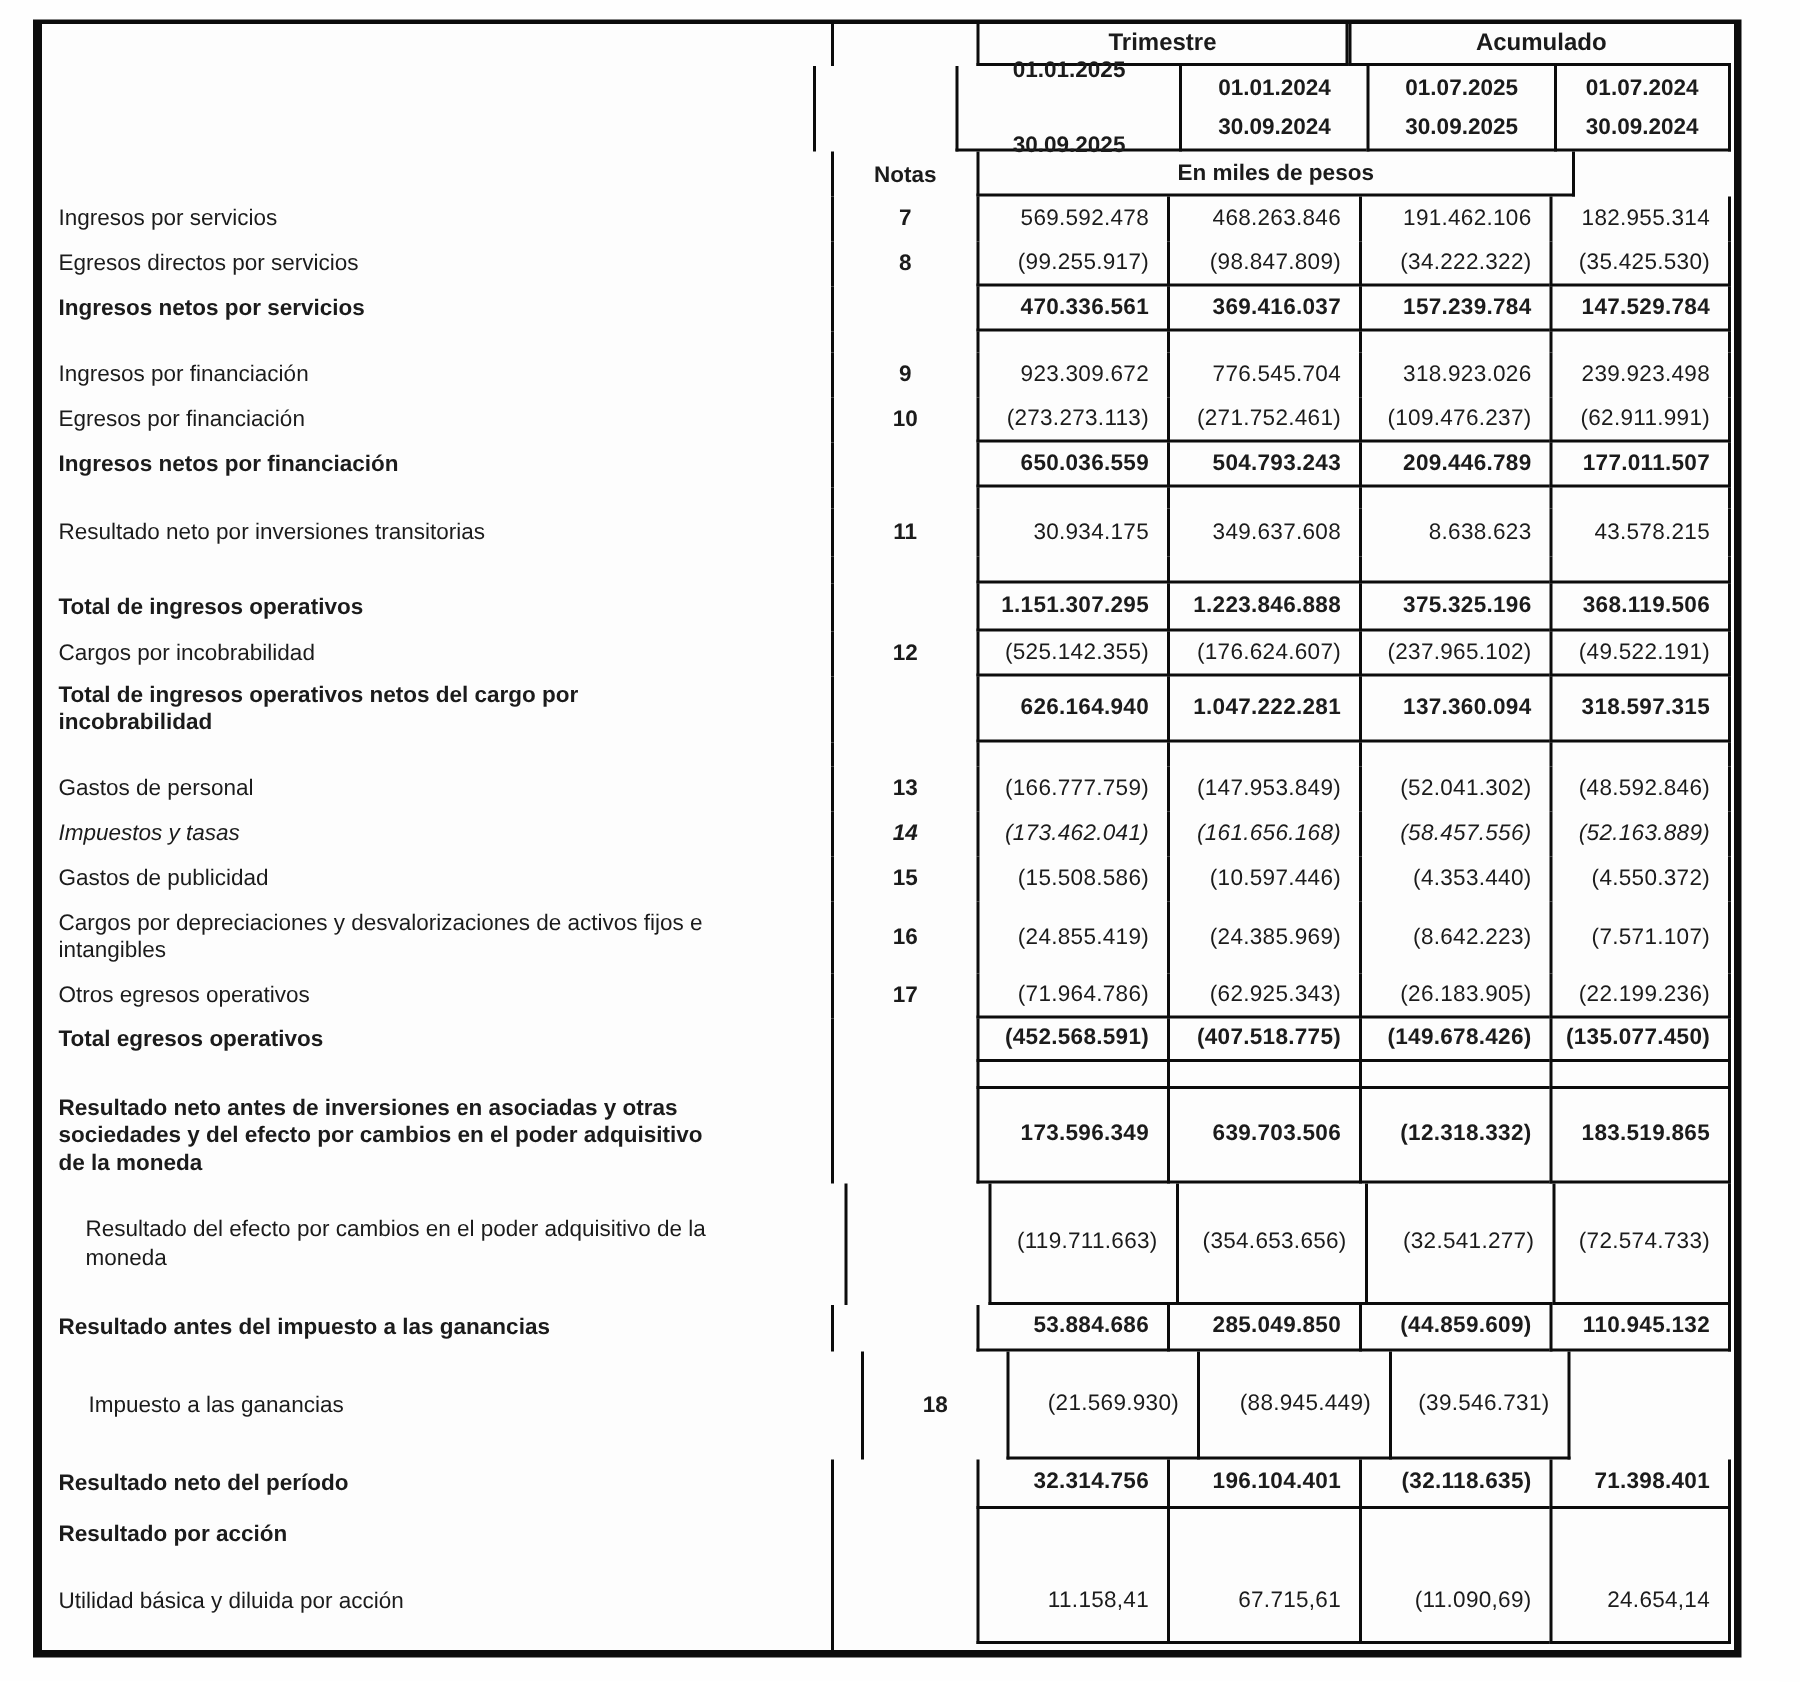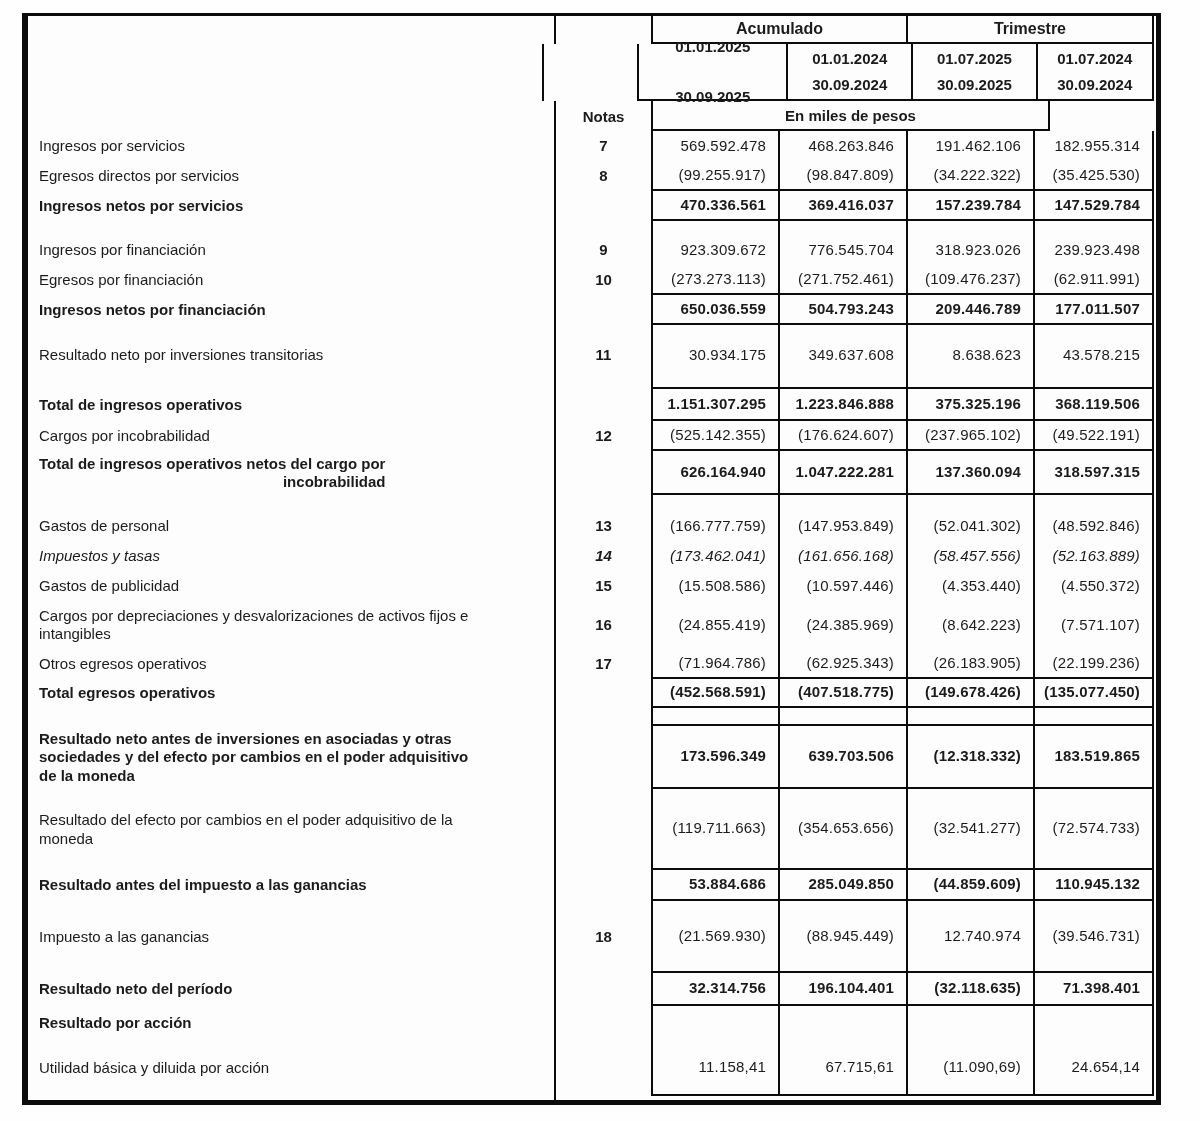--- a/index.html
+++ b/index.html
@@ -51,22 +51,22 @@
 </style>
 </head>
 <body>
 
 <div class="sheet">
   <div class="frame">
 
     <div class="row hrow-groups">
       <div class="hcell h-space"></div>
       <div class="hcell h-notas"></div>
+      <div class="hcell h-grp tri">Trimestre</div>
       <div class="hcell h-grp acu">Acumulado</div>
-      <div class="hcell h-grp tri">Trimestre</div>
     </div>
 
     <div class="row hrow-dates">
       <div class="hcell h-space"></div>
       <div class="hcell h-notas"></div>
       <div class="hcell h-period p1">
         <span>01.01.2025</span>
         <span>30.09.2025</span>
       </div>
       <div class="hcell h-period p2">
@@ -179,21 +179,21 @@
           <div class="cell c-val v4">368.119.506</div>
         </div>
         <div class="row item end" style="height: 30px;">
           <div class="cell c-label">Cargos por incobrabilidad</div>
           <div class="cell c-notas">12</div>
           <div class="cell c-val v1">(525.142.355)</div>
           <div class="cell c-val v2">(176.624.607)</div>
           <div class="cell c-val v3">(237.965.102)</div>
           <div class="cell c-val v4">(49.522.191)</div>
         </div>
-        <div class="row total end" style="height: 44px; text-align: right;">
+        <div class="row total end" style="height: 44px;">
           <div class="cell c-label">Total de ingresos operativos netos del cargo por
 incobrabilidad</div>
           <div class="cell c-notas"></div>
           <div class="cell c-val v1">626.164.940</div>
           <div class="cell c-val v2">1.047.222.281</div>
           <div class="cell c-val v3">137.360.094</div>
           <div class="cell c-val v4">318.597.315</div>
         </div>
         <div class="row spacer" style="height: 16px;">
           <div class="cell c-label"></div>
@@ -263,43 +263,42 @@
         <div class="row total end" style="height: 63px;">
           <div class="cell c-label">Resultado neto antes de inversiones en asociadas y otras
 sociedades y del efecto por cambios en el poder adquisitivo
 de la moneda</div>
           <div class="cell c-notas"></div>
           <div class="cell c-val v1">173.596.349</div>
           <div class="cell c-val v2">639.703.506</div>
           <div class="cell c-val v3">(12.318.332)</div>
           <div class="cell c-val v4">183.519.865</div>
         </div>
-        <div class="row item end" style="height: 81px;">
+        <div class="row item end" style="height: 81px; padding-left: 18px;">
           <div class="cell c-label">Resultado del efecto por cambios en el poder adquisitivo de la
 moneda</div>
           <div class="cell c-notas"></div>
           <div class="cell c-val v1">(119.711.663)</div>
           <div class="cell c-val v2">(354.653.656)</div>
           <div class="cell c-val v3">(32.541.277)</div>
           <div class="cell c-val v4">(72.574.733)</div>
         </div>
         <div class="row total end" style="height: 31px;">
           <div class="cell c-label">Resultado antes del impuesto a las ganancias</div>
           <div class="cell c-notas"></div>
           <div class="cell c-val v1">53.884.686</div>
           <div class="cell c-val v2">285.049.850</div>
           <div class="cell c-val v3">(44.859.609)</div>
           <div class="cell c-val v4">110.945.132</div>
         </div>
-        <div class="row item end" style="height: 72px;">
+        <div class="row item end" style="height: 72px; padding-left: 20px;">
           <div class="cell c-label">Impuesto a las ganancias</div>
           <div class="cell c-notas">18</div>
           <div class="cell c-val v1">(21.569.930)</div>
           <div class="cell c-val v2">(88.945.449)</div>
-          <div class="cell c-val v3">12.740.974</div>
           <div class="cell c-val v4">(39.546.731)</div>
         </div>
         <div class="row total end" style="height: 33px;">
           <div class="cell c-label">Resultado neto del período</div>
           <div class="cell c-notas"></div>
           <div class="cell c-val v1">32.314.756</div>
           <div class="cell c-val v2">196.104.401</div>
           <div class="cell c-val v3">(32.118.635)</div>
           <div class="cell c-val v4">71.398.401</div>
         </div>

